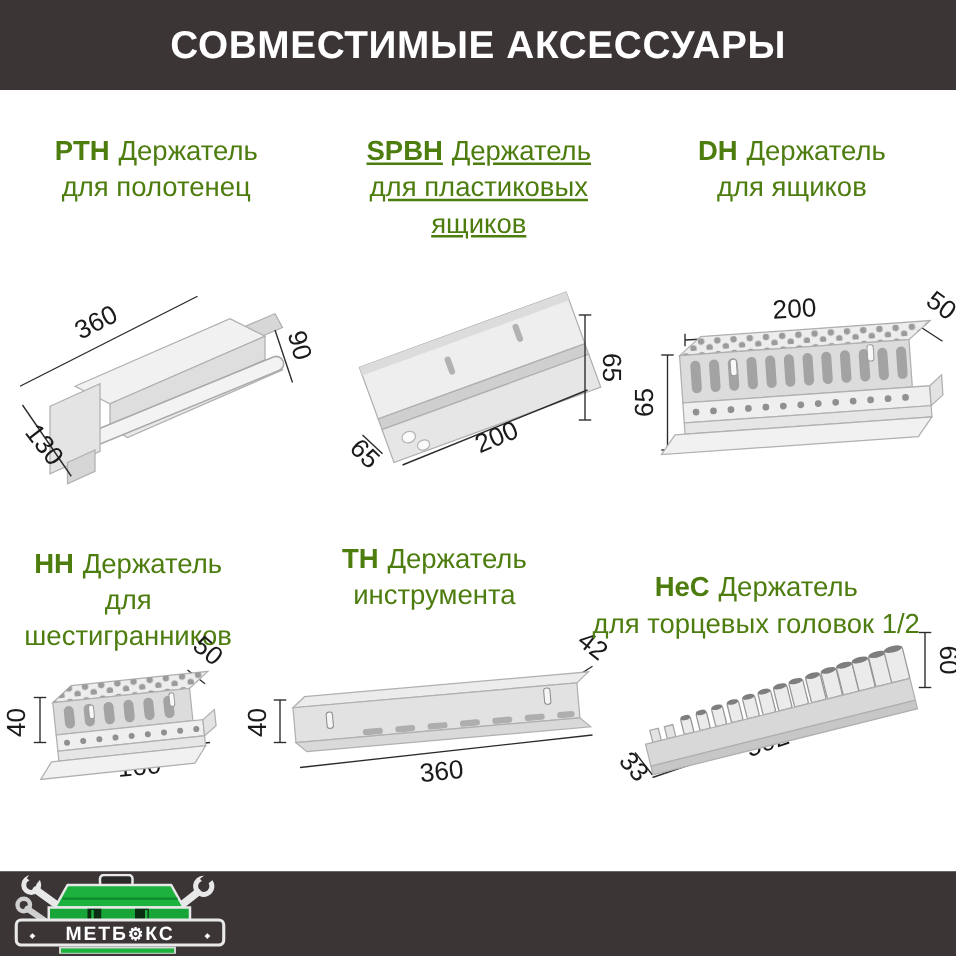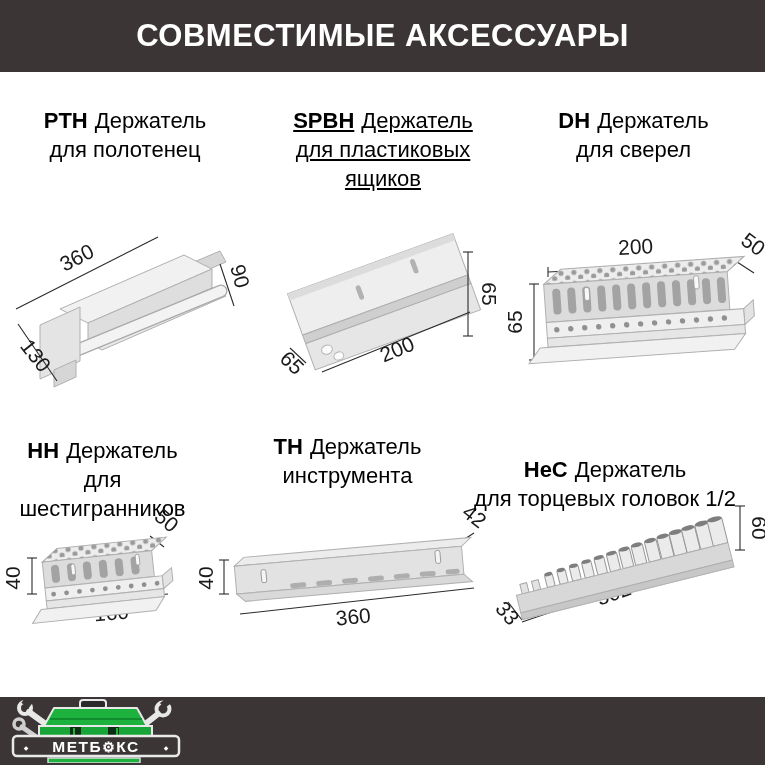--- a/index.html
+++ b/index.html
@@ -2,21 +2,21 @@
 <html><head>
 <meta charset="utf-8">
 <style>
   html,body{margin:0;padding:0;background:#ffffff;}
   body{width:765px;height:765px;position:relative;overflow:hidden;
        font-family:"Liberation Sans",sans-serif;color:#111;}
   .band{position:absolute;left:0;width:765px;background:#3B3536;}
   .header{top:0;height:72px;display:flex;align-items:center;justify-content:center;}
   .header h1{margin:0;color:#fff;font-size:31px;font-weight:bold;letter-spacing:.5px;}
   .footer{top:697px;height:68px;}
-  .card-title{position:absolute;text-align:center;font-size:22px;line-height:1.32;color:#000000;}
+  .card-title{position:absolute;text-align:center;font-size:22px;line-height:1.32;color:#4d7c0f;}
   .card-title b{font-weight:bold;margin-right:7px;}
   .card-title span{white-space:pre-line;}
   svg.illus{position:absolute;overflow:visible;}
   .dim{font-size:21px;fill:#1a1a1a;text-anchor:middle;font-family:"Liberation Sans",sans-serif;}
   .dl{stroke:#2b2b2b;stroke-width:1.1;fill:none;}
   .face{stroke:#b0b0b0;stroke-width:1;}
   .logo{position:absolute;left:10px;top:699px;}
 </style>
 </head>
 <body>
@@ -76,21 +76,21 @@
   <line class="dl" x1="201" y1="134" x2="211" y2="134"></line>
   <text class="dim" x="220" y="92" transform="rotate(90 220 92)">65</text>
   <line class="dl" x1="60" y1="170" x2="208" y2="110"></line>
   <text class="dim" x="138" y="154" transform="rotate(-23 138 154)">200</text>
   <line class="dl" x1="28" y1="146" x2="44" y2="161"></line>
   <text class="dim" x="25" y="166" transform="rotate(44 25 166)">65</text>
 </svg>
 
 <div class="card-title" style="left:506px;top:106px;width:255px;">
   <b>DH</b><span>Держатель
-для сверел</span>
+для ящиков</span>
 </div>
 <svg class="illus" style="left:508px;top:220px;" width="252" height="172" viewBox="0 0 252 172">
   <line class="dl" x1="40" y1="52" x2="220" y2="43"></line>
   <line class="dl" x1="40" y1="47" x2="40" y2="57"></line>
   <line class="dl" x1="220" y1="38" x2="220" y2="48"></line>
   <text class="dim" x="128" y="34" transform="rotate(-3 128 34)">200</text>
   <line class="dl" x1="226" y1="40" x2="246" y2="53"></line>
   <text class="dim" x="241" y="30" transform="rotate(36 241 30)">50</text>
   <line class="dl" x1="26" y1="64" x2="26" y2="140"></line>
   <line class="dl" x1="21" y1="64" x2="31" y2="64"></line>

